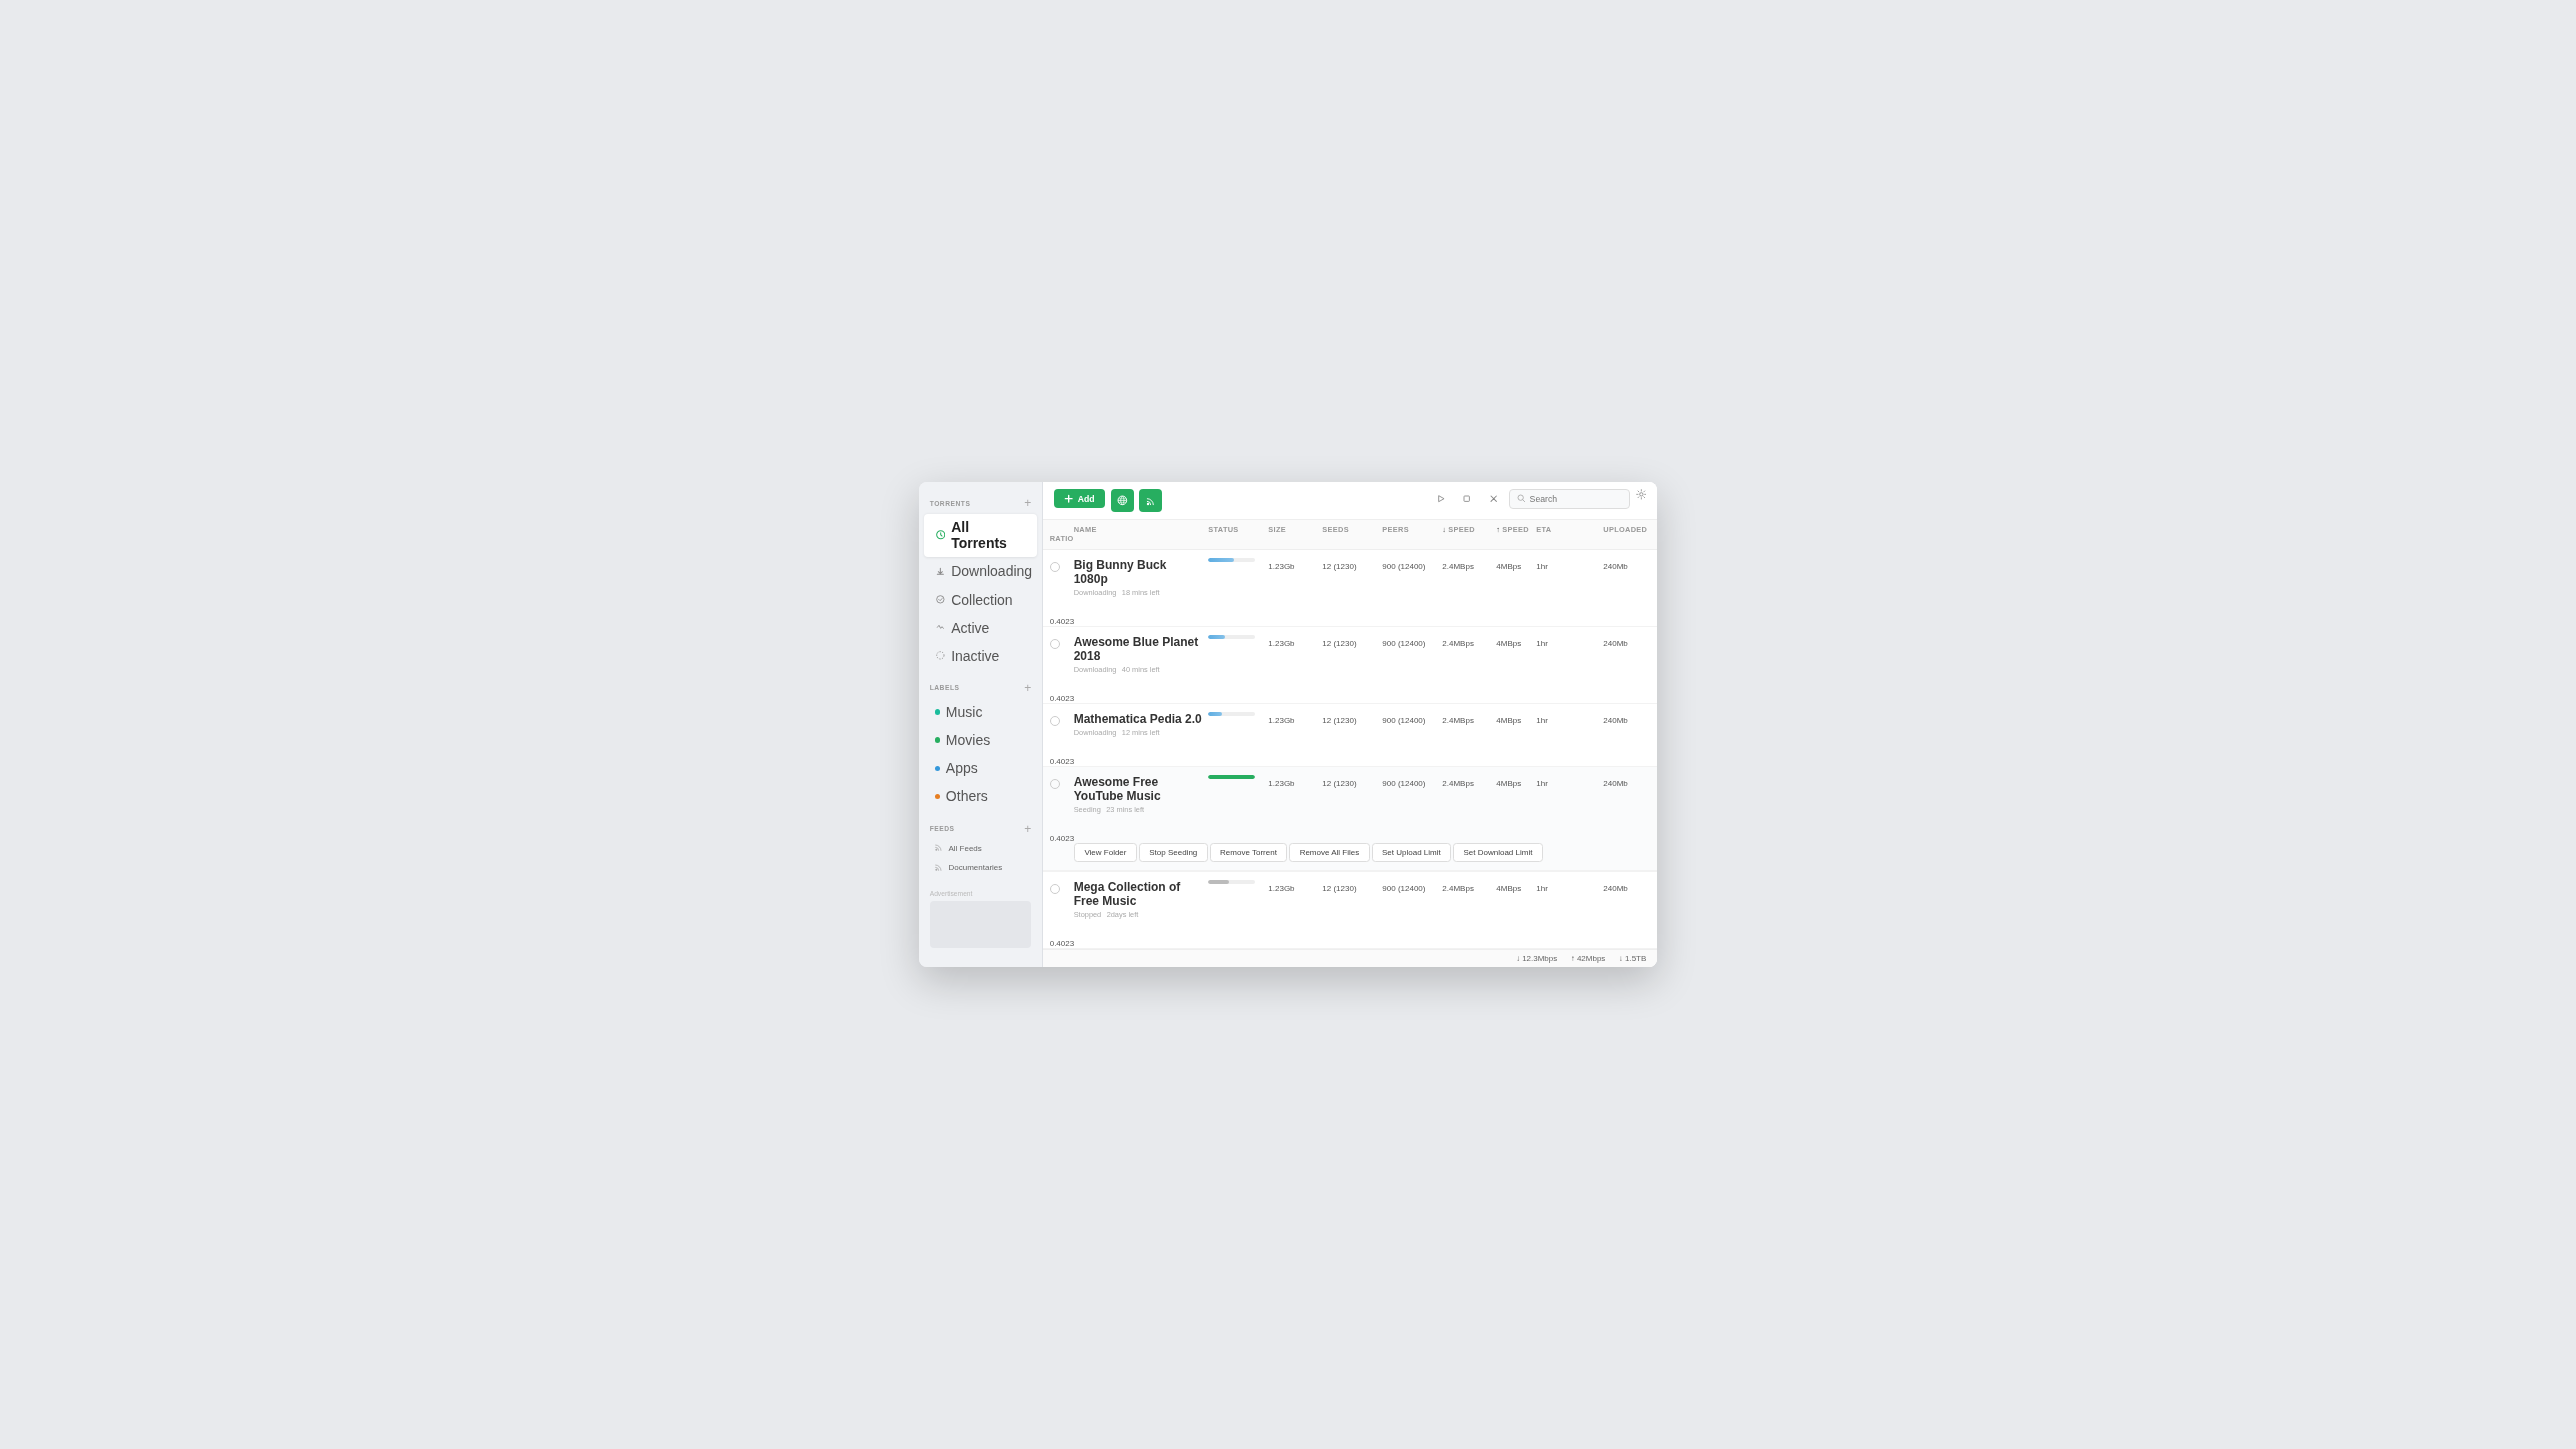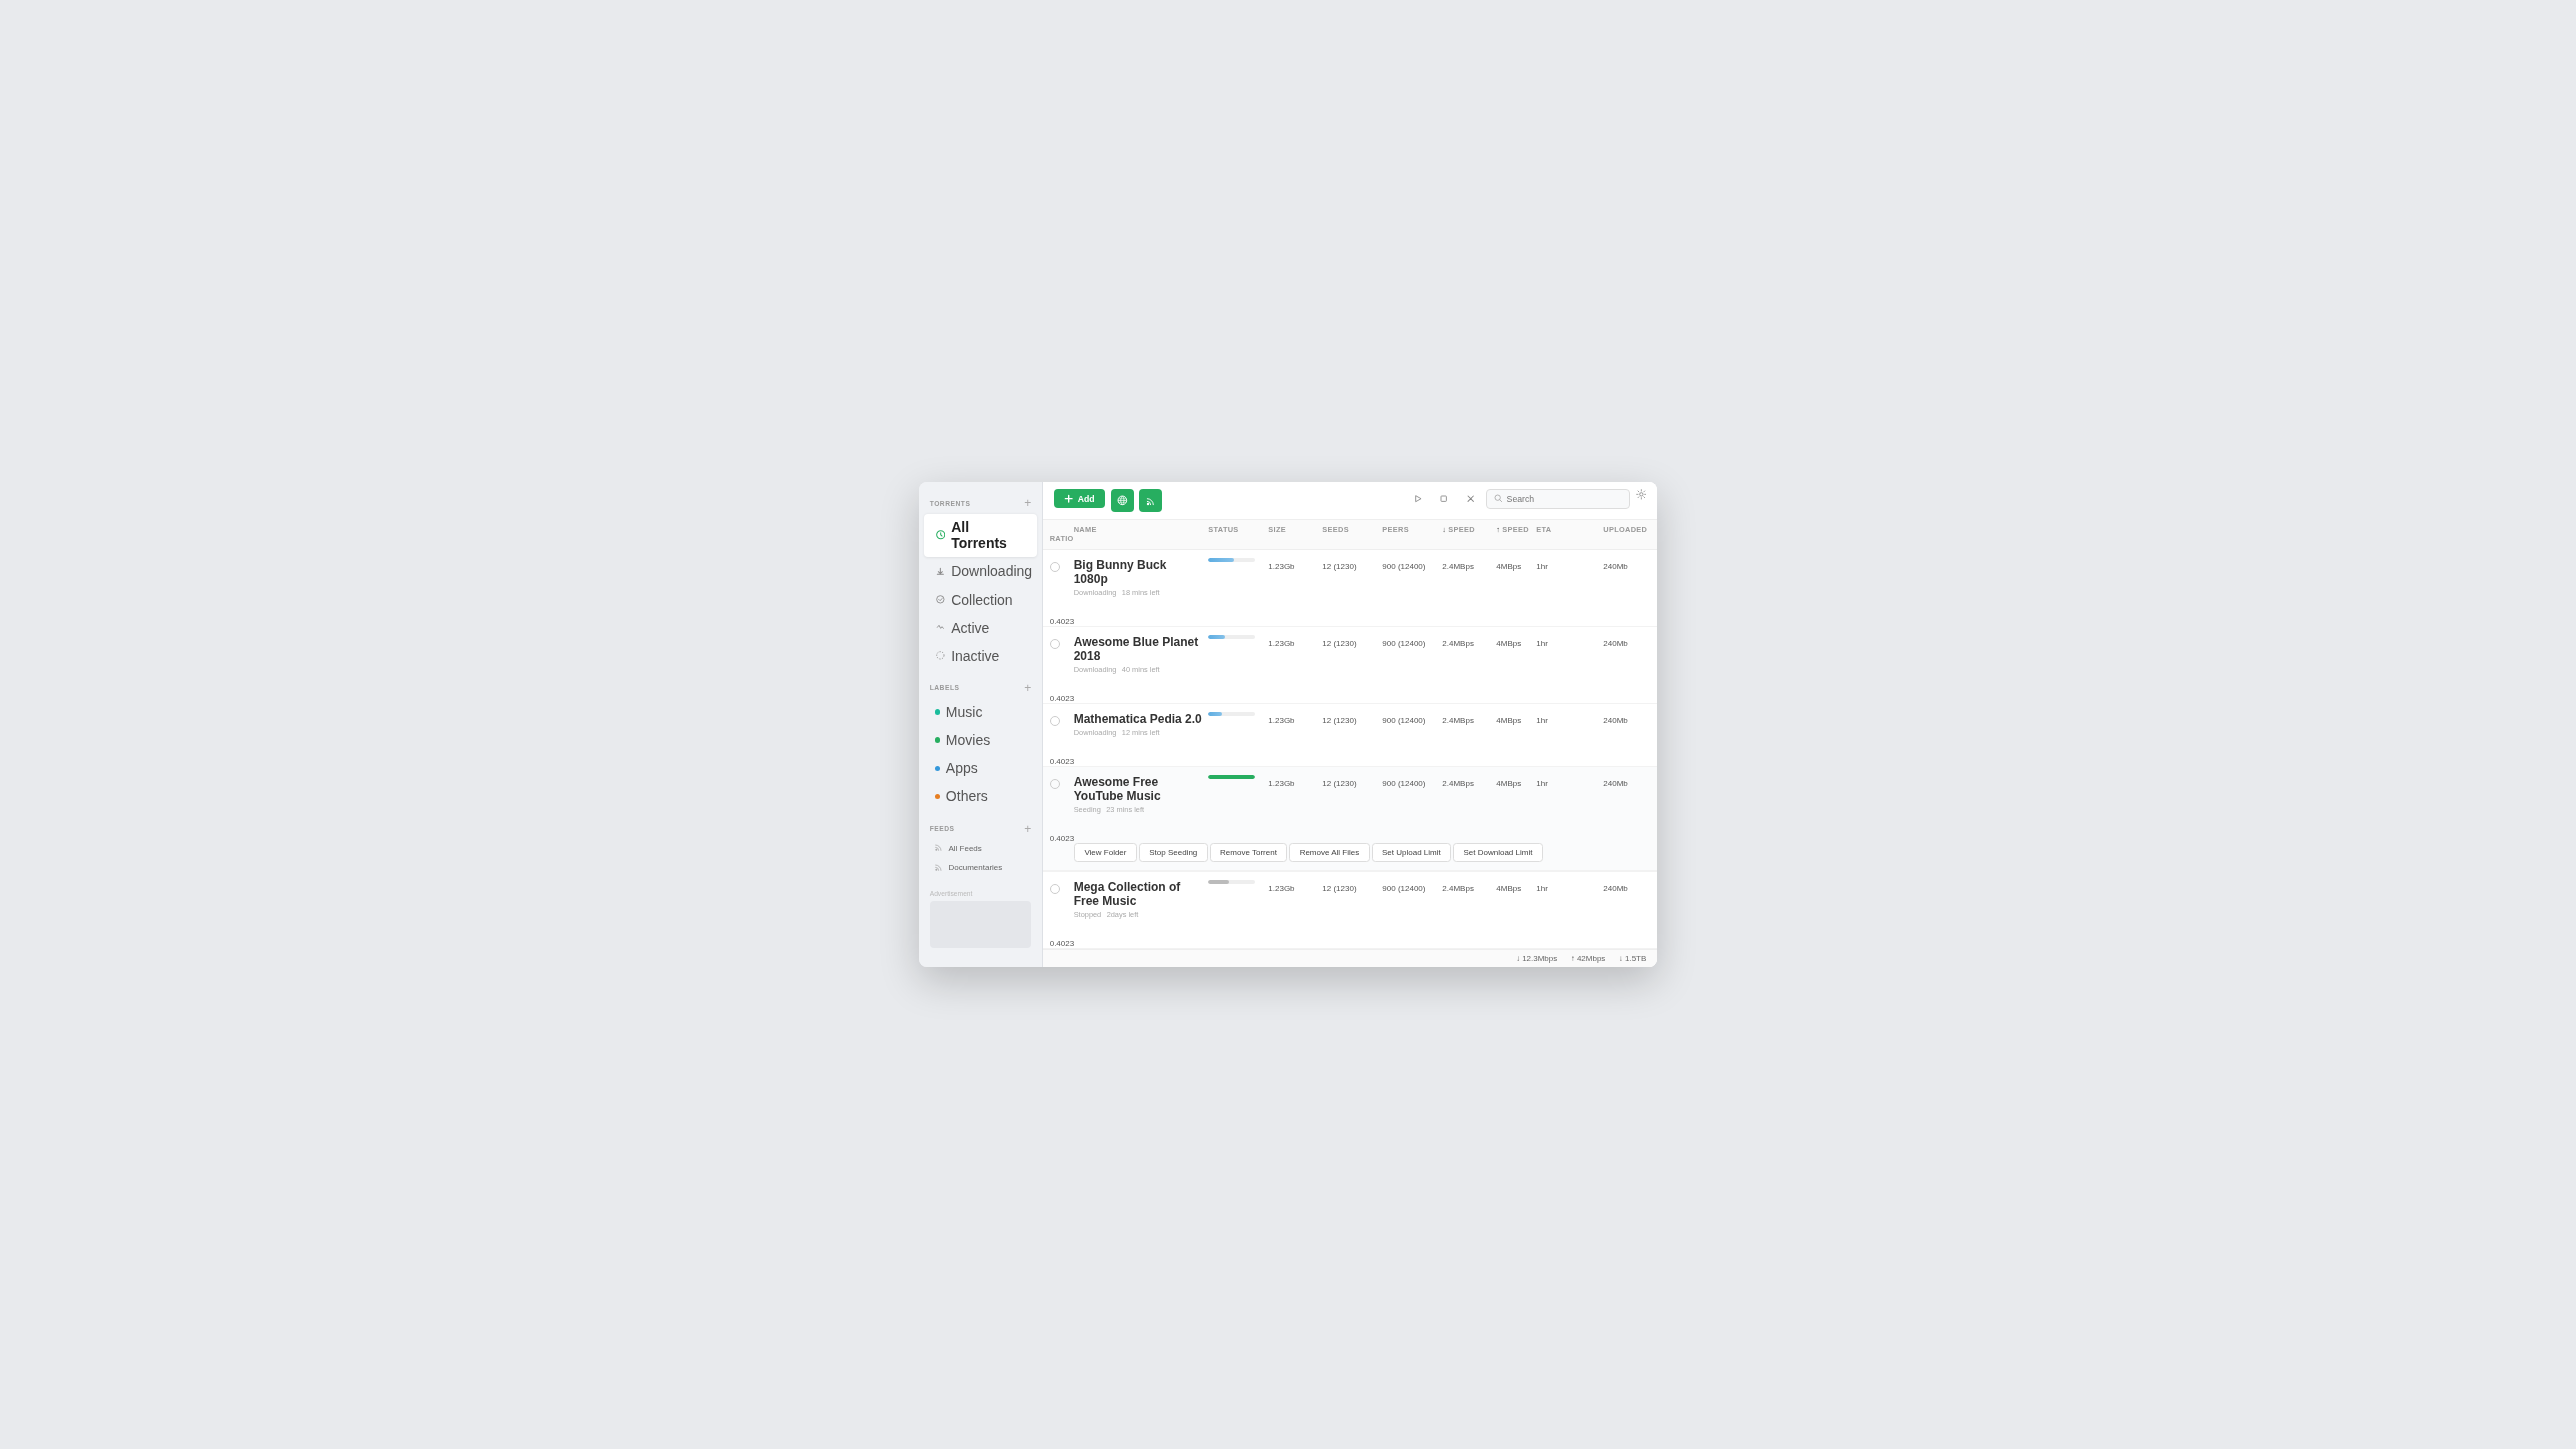--- a/index.html
+++ b/index.html
@@ -211,21 +211,21 @@
       border-radius: 2.7px;
     }
     .search-container {
       display: flex;
       align-items: center;
       border: 0.7px solid #ddd;
       border-radius: 4px;
       padding: 3.4px 6.7px;
       gap: 4px;
       background: #f8f9fa;
-      width: 144px;
+      width: 121px;
     }
     .search-input {
       border: none;
       background: none;
       font-size: 8.7px;
       color: #333;
       outline: none;
       width: 100%;
     }
     .search-icon { color: #aaa; font-size: 8.7px; }

